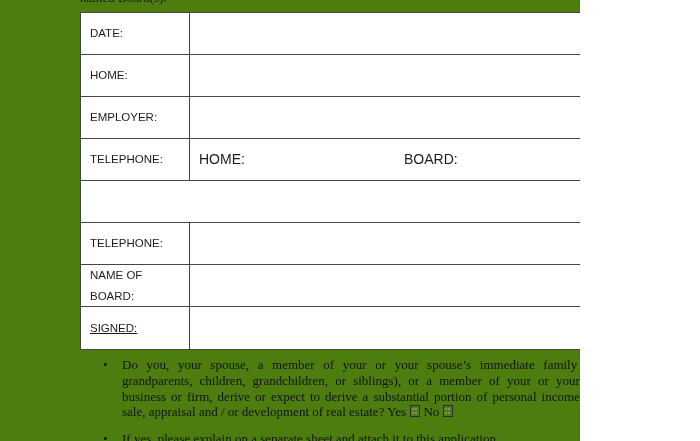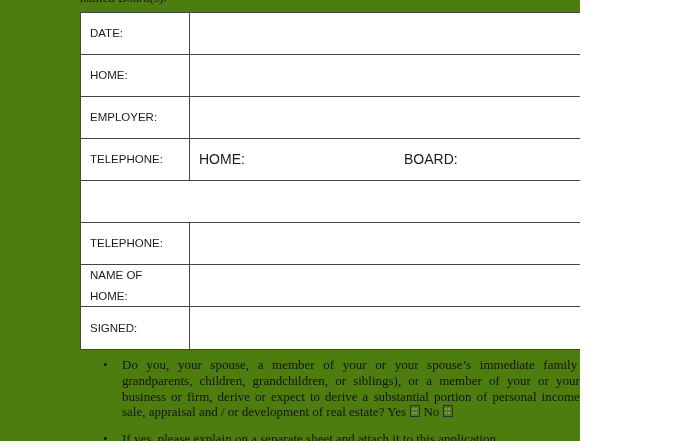--- a/index.html
+++ b/index.html
@@ -33,21 +33,21 @@
     border: 1.5px solid #454545;
     box-sizing: border-box;
     background: #ffffff;
   }
   .frow {
     display: flex;
     height: 42px;
     border-bottom: 1.5px solid #454545;
     box-sizing: border-box;
   }
-  .frow:last-child { border-bottom: none; }
+  .frow:last-child { border-bottom: none; text-decoration: underline; }
   .lcell {
     width: 109px;
     flex: none;
     border-right: 1.5px solid #454545;
     box-sizing: border-box;
     display: flex;
     align-items: center;
     padding: 0 9px;
     font-family: "Liberation Sans", sans-serif;
     font-size: 11.5px;
@@ -168,21 +168,21 @@
       <div class="lcell">
         <span>TELEPHONE:</span>
       </div>
       <div class="vcell">
         <span></span>
       </div>
     </div>
 
     <div class="frow">
       <div class="lcell">
-        <span>NAME OF HOME:</span>
+        <span>NAME OF BOARD:</span>
       </div>
       <div class="vcell">
         <span></span>
       </div>
     </div>
 
     <div class="frow">
       <div class="lcell">
         <span>SIGNED:</span>
       </div>

